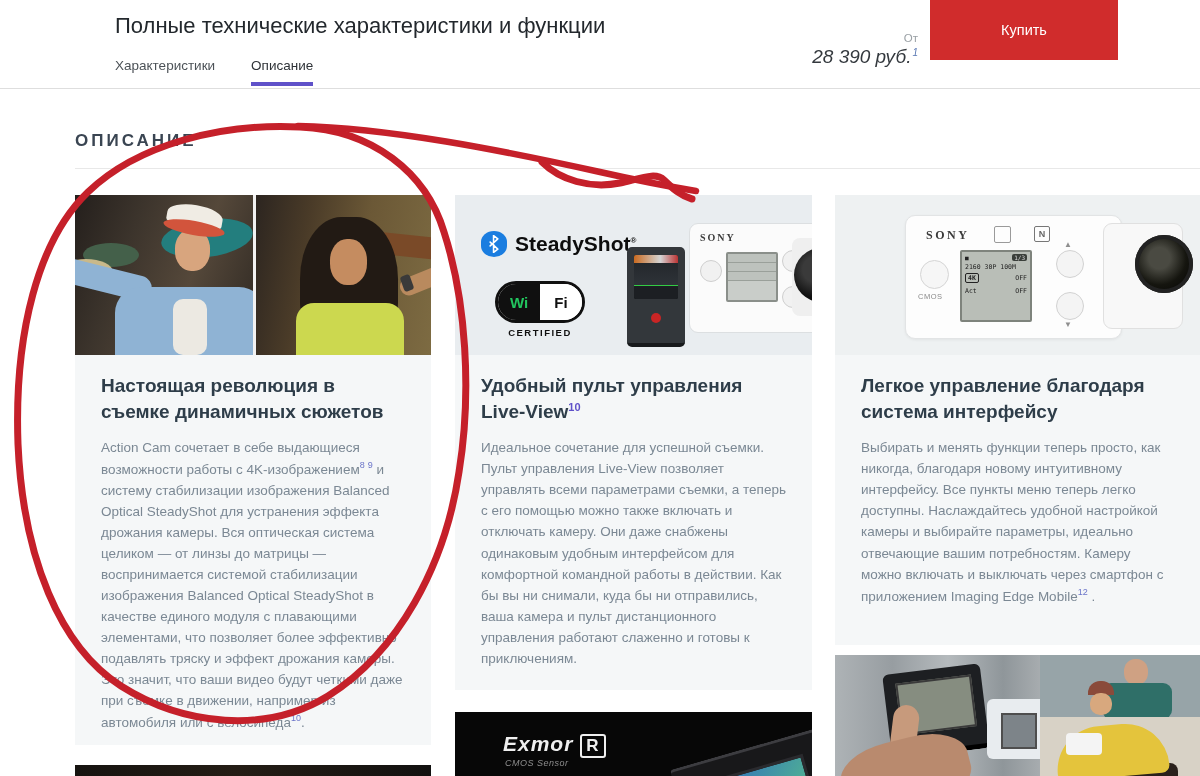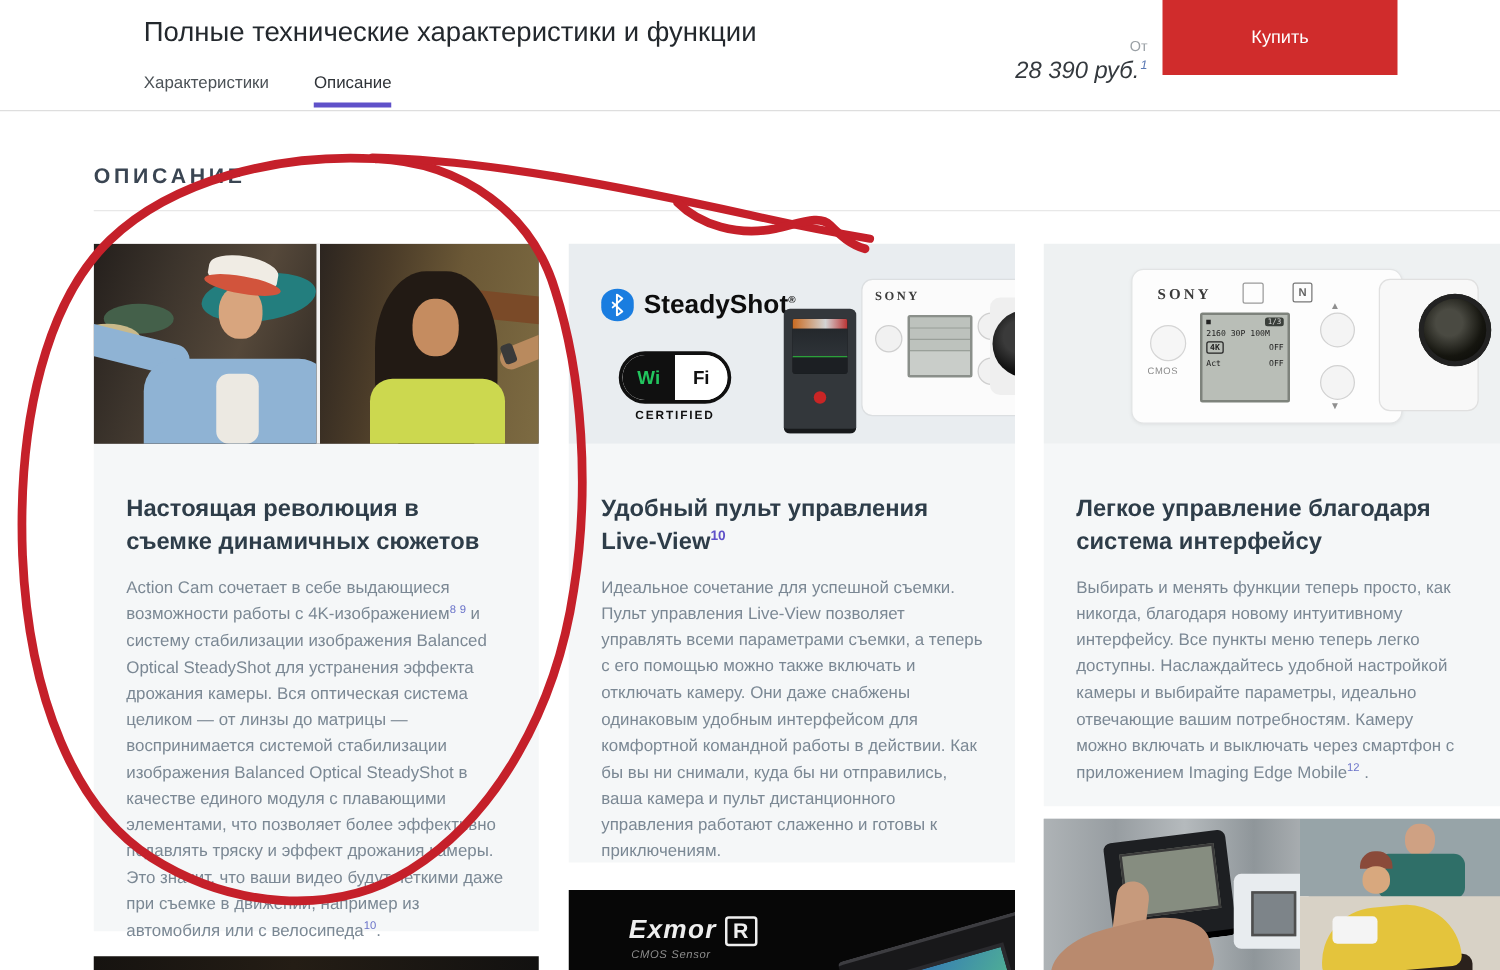--- a/index.html
+++ b/index.html
@@ -27,21 +27,21 @@
   
   .section-title{position:absolute;left:75px;top:131px;font-size:17px;font-weight:700;
     letter-spacing:3px;color:#3a4552;}
   .section-rule{position:absolute;left:75px;top:168px;width:1125px;height:1px;background:#e8e8e8;}
   
   .col{position:absolute;top:195px;}
   .col1{left:75px;width:356px;}
   .col2{left:455px;width:357px;}
   .col3{left:835px;width:365px;}
   .tile-img{height:160px;position:relative;overflow:hidden;}
-  .tile-text{background:#f5f7f8;box-sizing:border-box;padding:40px 26px 0 26px;}
+  .tile-text{background:#f5f7f8;box-sizing:border-box;padding:18px 26px 0 26px;}
   .t1{height:390px;}.t2{height:335px;}.t3{height:290px;}
   .card-h{font-size:19px;line-height:1.35;font-weight:600;color:#2e3d49;margin:0 0 13px 0;}
   .card-b{font-size:13.5px;line-height:1.56;color:#7b8894;margin:0;}
   .sup{font-size:9px;vertical-align:super;color:#6b74c9;cursor:pointer;}
   .sup + .sup{margin-left:3px;}
   .h-sup{font-size:11px;vertical-align:super;color:#5f51c9;cursor:pointer;}
   
   .photo{display:flex;background:#2f2a26;height:100%;}
   .ph-left{width:50%;position:relative;overflow:hidden;
     background:linear-gradient(110deg,#241f1c 0%,#3c342c 30%,#55483a 62%,#2e2822 100%);}

